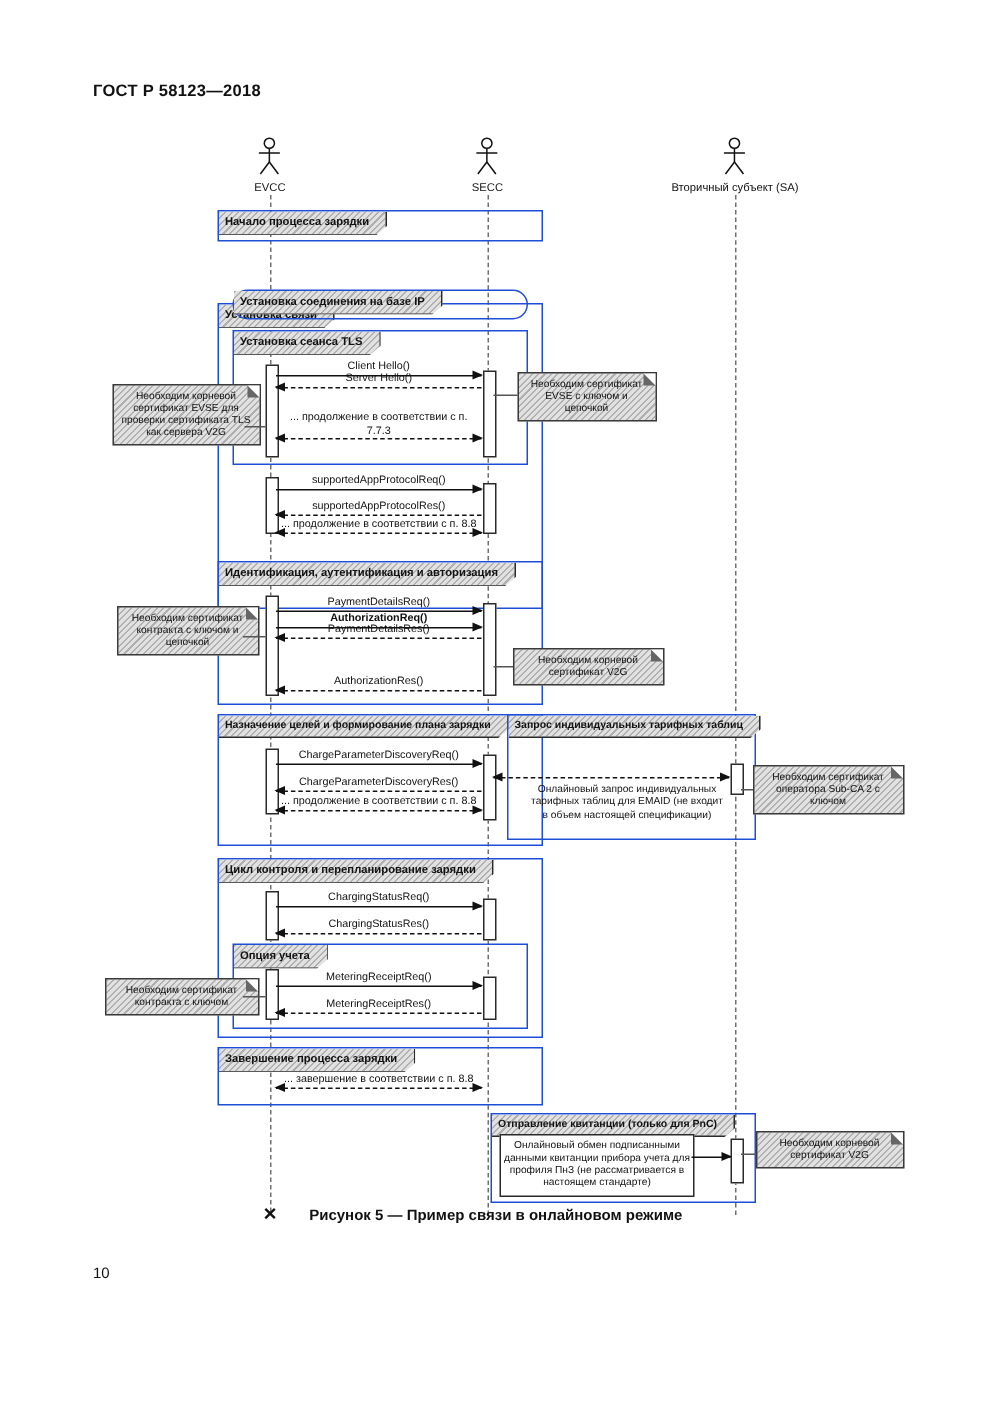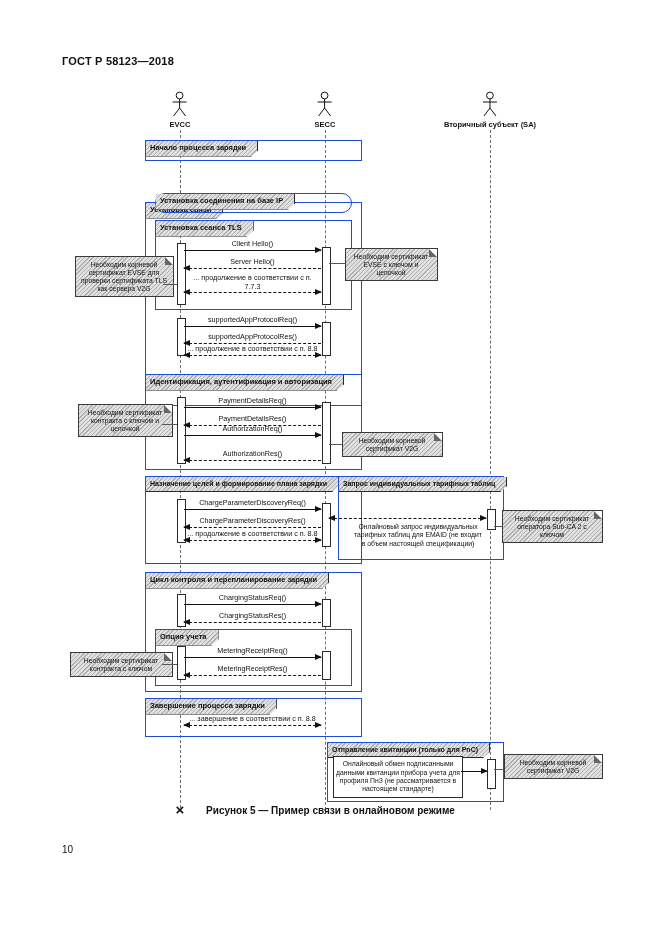--- a/index.html
+++ b/index.html
@@ -3,21 +3,21 @@
 <meta charset="utf-8">
 <style>
   html,body{margin:0;padding:0;background:#fff;}
   .page{position:relative;width:661px;height:935px;background:#fff;font-family:"Liberation Sans",sans-serif;color:#111;overflow:hidden;}
   .abs{position:absolute;}
   .hdr{font-weight:bold;font-size:11px;letter-spacing:.2px;}
   .caption{font-size:10px;text-align:center;left:0;right:0;}
   .pnum{font-size:10px;}
   .lifeline{width:0;border-left:1px dashed #707070;}
   .actor{display:flex;flex-direction:column;align-items:center;transform:translateX(-50%);}
-  .actor-label{font-size:7.5px;margin-top:2px;white-space:nowrap;font-weight:bold;}
+  .actor-label{font-size:7.5px;margin-top:2px;white-space:nowrap;}
   .frame{border:1px solid #1d4ed8;}
   .hatch{background-color:#e1e1e1;background-image:repeating-linear-gradient(135deg,rgba(0,0,0,0.22) 0 1px,transparent 1px 3px);}
   .flabel{position:absolute;left:0;top:0;font-size:7.5px;font-weight:bold;line-height:1;padding:3px 11px 4px 4px;border-right:1px solid #2a2a2a;border-bottom:1px solid #2a2a2a;clip-path:polygon(0 0,100% 0,100% calc(100% - 6px),calc(100% - 7px) 100%,0 100%);white-space:nowrap;}
   .flabel.small{font-size:7px;}
   .act{width:7px;background:#fff;border:1px solid #2a2a2a;}
   .msg{font-size:7.2px;line-height:1.2;text-align:center;}
   .mlabel{padding:0 2px;}
   .nowrap{white-space:nowrap;}
   .mline{position:relative;height:0;border-top:1px solid #111;margin-top:1px;}
   .mline.dash{border-top-style:dashed;}
@@ -118,21 +118,21 @@
   <div class="abs act" style="left:322px;top:503px;height:42px;"></div>
   <div class="abs act" style="left:322px;top:599px;height:26px;"></div>
   <div class="abs act" style="left:322px;top:651px;height:27px;"></div>
   <div class="abs act" style="left:487px;top:509px;height:19px;"></div>
   <div class="abs act" style="left:487px;top:759px;height:28px;"></div>
 
   <div class="abs msg" style="left:184px;top:240px;width:137px;">
     <div class="mlabel">Client Hello()</div>
     <div class="mline ar-r"></div>
   </div>
-  <div class="abs msg" style="left:184px;top:258px;width:137px;">
+  <div class="abs msg" style="left:184px;top:248px;width:137px;">
     <div class="mlabel">Server Hello()</div>
     <div class="mline dash ar-l"></div>
   </div>
   <div class="abs msg" style="left:184px;top:274px;width:137px;">
     <div class="mlabel">... продолжение в соответствии с п. 7.7.3</div>
     <div class="mline dash ar-l ar-r"></div>
   </div>
   <div class="abs msg" style="left:184px;top:316px;width:137px;">
     <div class="mlabel">supportedAppProtocolReq()</div>
     <div class="mline ar-r"></div>
@@ -146,21 +146,21 @@
     <div class="mline dash ar-l ar-r"></div>
   </div>
   <div class="abs msg" style="left:184px;top:397px;width:137px;">
     <div class="mlabel">PaymentDetailsReq()</div>
     <div class="mline ar-r"></div>
   </div>
   <div class="abs msg" style="left:184px;top:415px;width:137px;">
     <div class="mlabel">PaymentDetailsRes()</div>
     <div class="mline dash ar-l"></div>
   </div>
-  <div class="abs msg" style="left:184px;top:425px;width:137px;">
+  <div class="abs msg" style="left:184px;top:408px;width:137px;font-weight:bold;">
     <div class="mlabel">AuthorizationReq()</div>
     <div class="mline ar-r"></div>
   </div>
   <div class="abs msg" style="left:184px;top:450px;width:137px;">
     <div class="mlabel">AuthorizationRes()</div>
     <div class="mline dash ar-l"></div>
   </div>
   <div class="abs msg" style="left:184px;top:499px;width:137px;">
     <div class="mlabel">ChargeParameterDiscoveryReq()</div>
     <div class="mline ar-r"></div>

